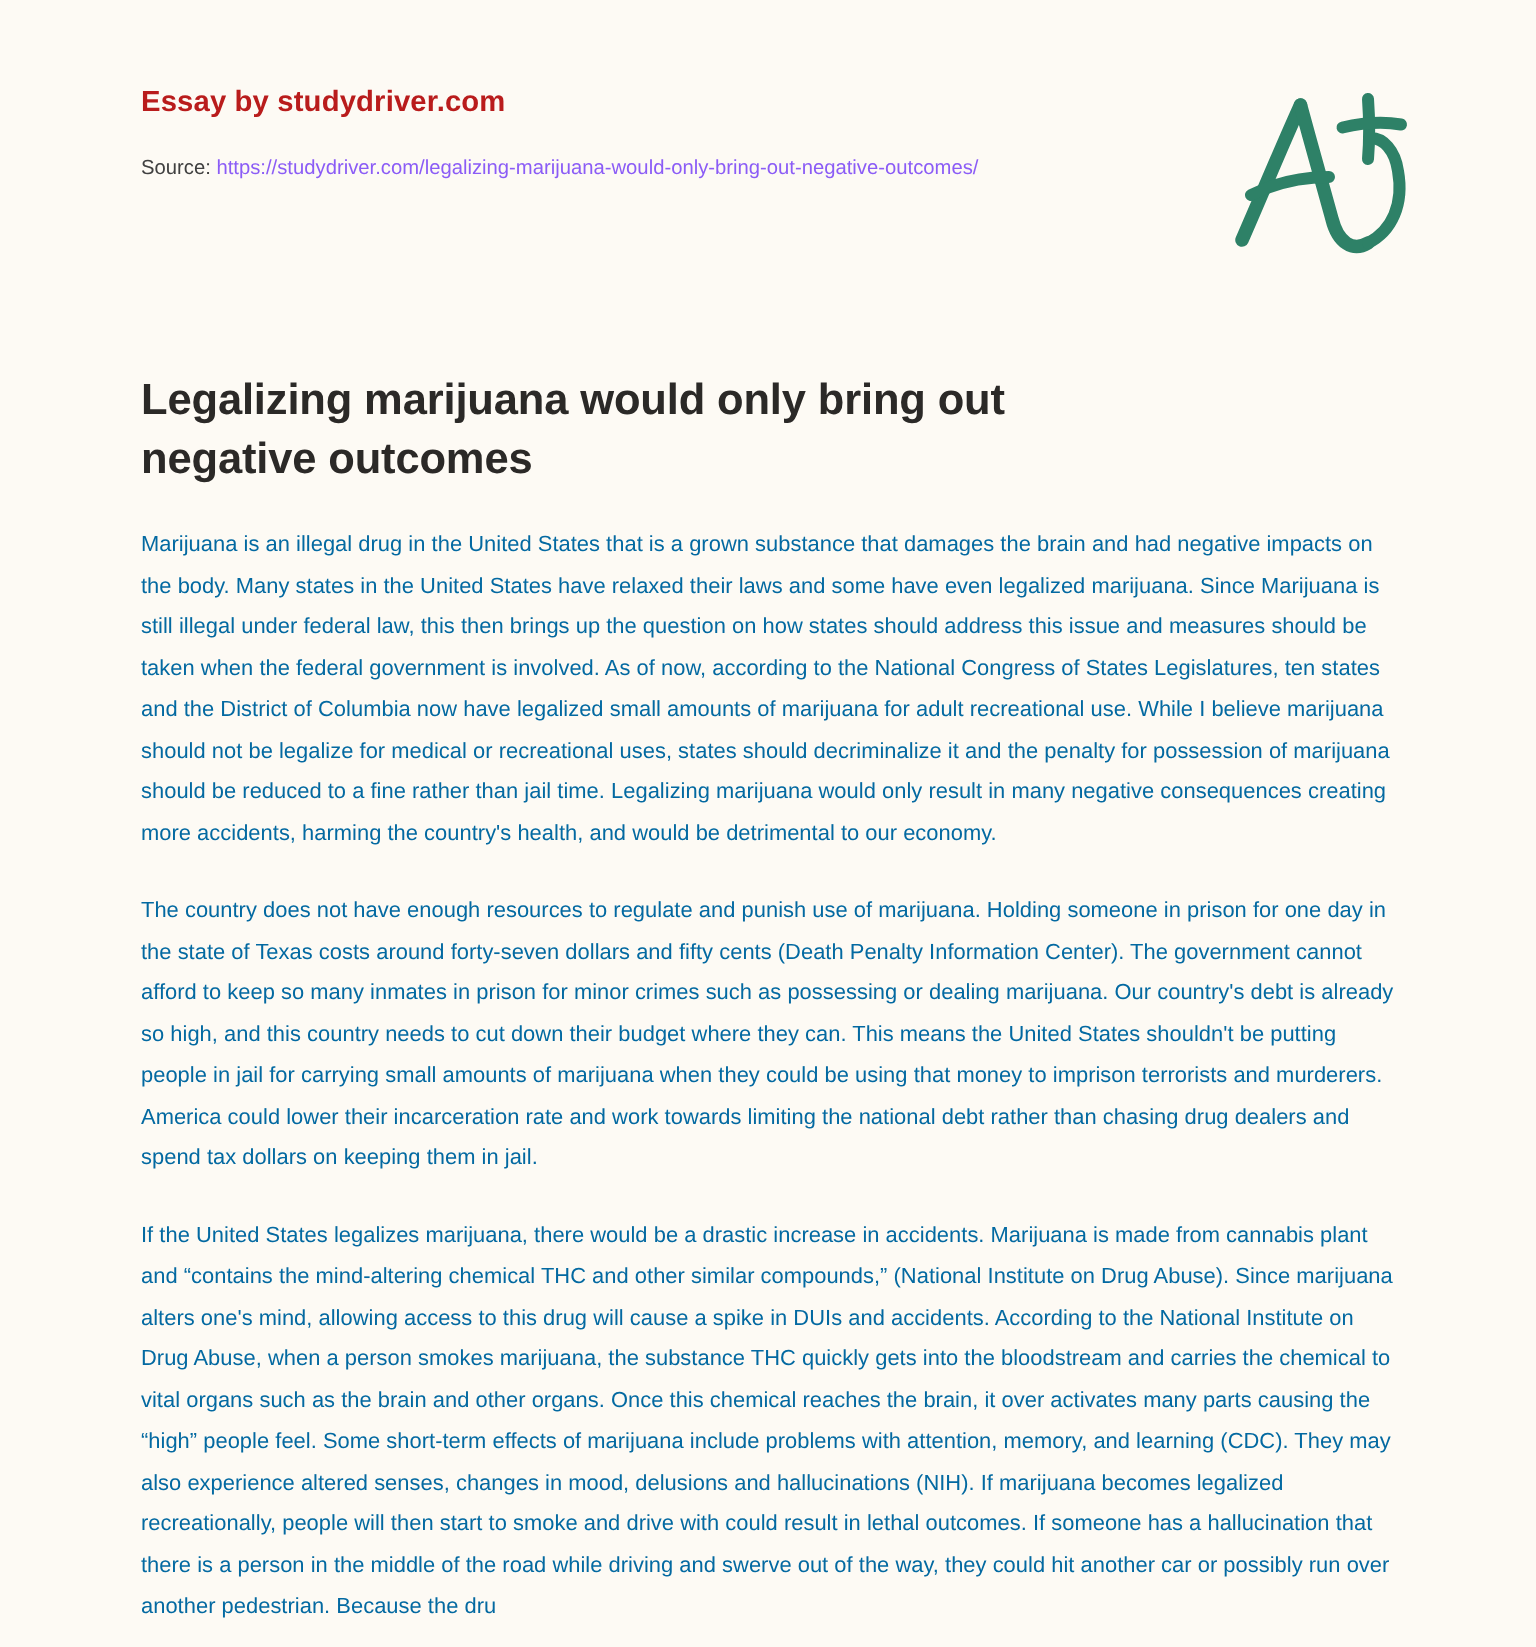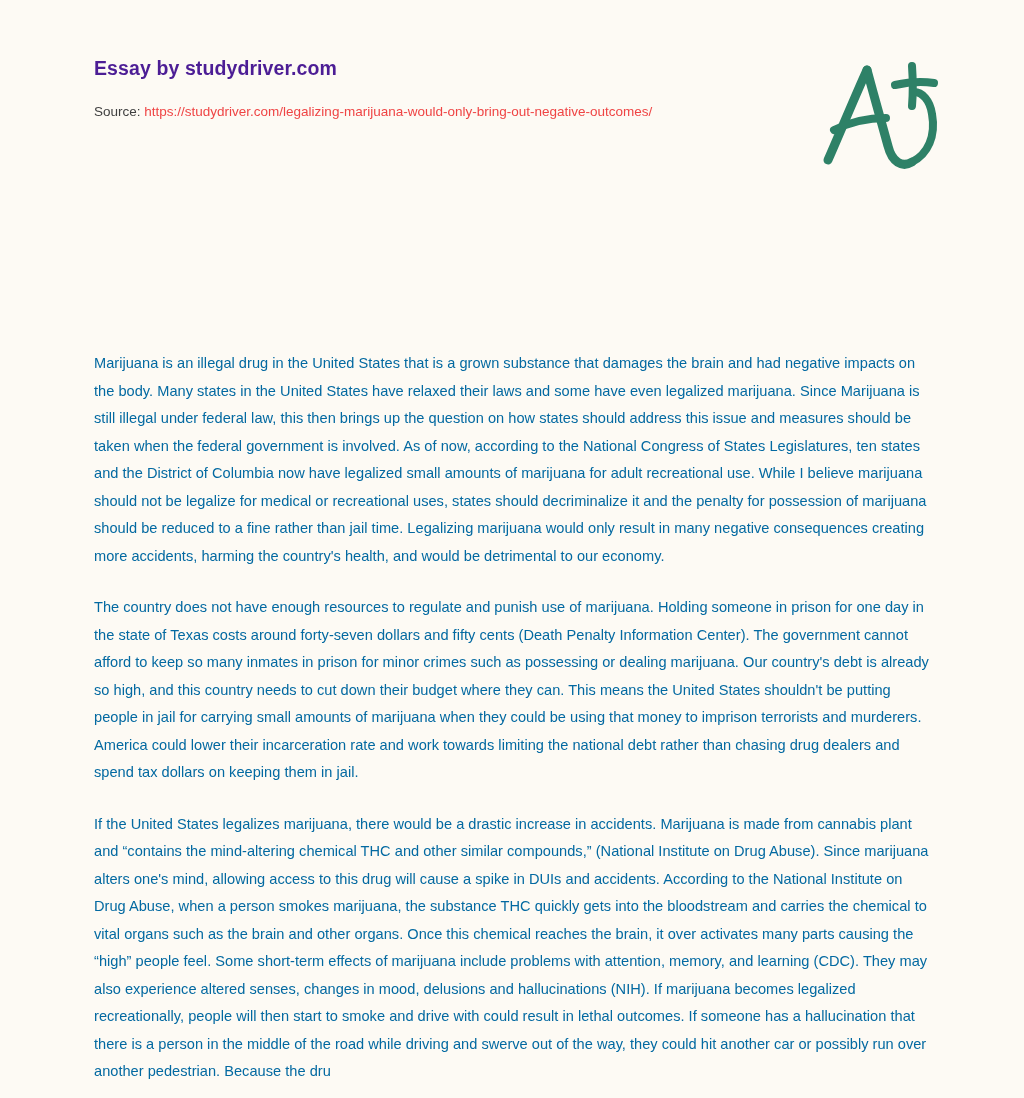--- a/index.html
+++ b/index.html
@@ -27,41 +27,41 @@
   .header {
     position: absolute;
     left: 94px;
     top: 56px;
     width: 700px;
   }
 
   .byline {
     font-size: 19.5px;
     font-weight: bold;
-    color: #4c1d95;
+    color: #b91c1c;
     letter-spacing: 0.1px;
     line-height: 1.3;
     margin: 0;
   }
 
   .source-line {
     margin-top: 18px;
     font-size: 13.5px;
     line-height: 1.95;
     color: #8c8781;
     width: 560px;
     word-break: break-word;
   }
 
   .source-label {
     color: #404040;
   }
 
   .source-url {
-    color: #ef4444;
+    color: #8b5cf6;
     text-decoration: none;
     word-break: break-all;
   }
 
   
   .logo {
     position: absolute;
     left: 812px;
     top: 52px;
     width: 140px;
@@ -126,20 +126,21 @@
 
         <path d="M100 110 C 116 102, 124 84, 120 62 C 118 48, 110 40, 102 40" stroke-width="8"></path>
 
         <path d="M100 14 C 101 28, 101 42, 100 54" stroke-width="8"></path>
 
         <path d="M83 33 C 96 30, 110 29, 122 31" stroke-width="8"></path>
       </g>
     </svg>
   </div>
 
+  <h1 class="title">Legalizing marijuana would only bring out negative outcomes</h1>
 
   <div class="article">
     <p>Marijuana is an illegal drug in the United States that is a grown substance that damages the brain and had negative impacts on the body. Many states in the United States have relaxed their laws and some have even legalized marijuana. Since Marijuana is still illegal under federal law, this then brings up the question on how states should address this issue and measures should be taken when the federal government is involved. As of now, according to the National Congress of States Legislatures, ten states and the District of Columbia now have legalized small amounts of marijuana for adult recreational use. While I believe marijuana should not be legalize for medical or recreational uses, states should decriminalize it and the penalty for possession of marijuana should be reduced to a fine rather than jail time. Legalizing marijuana would only result in many negative consequences creating more accidents, harming the country's health, and would be detrimental to our economy.</p>
     <p>The country does not have enough resources to regulate and punish use of marijuana. Holding someone in prison for one day in the state of Texas costs around forty-seven dollars and fifty cents (Death Penalty Information Center). The government cannot afford to keep so many inmates in prison for minor crimes such as possessing or dealing marijuana. Our country's debt is already so high, and this country needs to cut down their budget where they can. This means the United States shouldn't be putting people in jail for carrying small amounts of marijuana when they could be using that money to imprison terrorists and murderers. America could lower their incarceration rate and work towards limiting the national debt rather than chasing drug dealers and spend tax dollars on keeping them in jail.</p>
     <p>If the United States legalizes marijuana, there would be a drastic increase in accidents. Marijuana is made from cannabis plant and “contains the mind-altering chemical THC and other similar compounds,” (National Institute on Drug Abuse). Since marijuana alters one's mind, allowing access to this drug will cause a spike in DUIs and accidents. According to the National Institute on Drug Abuse, when a person smokes marijuana, the substance THC quickly gets into the bloodstream and carries the chemical to vital organs such as the brain and other organs. Once this chemical reaches the brain, it over activates many parts causing the “high” people feel. Some short-term effects of marijuana include problems with attention, memory, and learning (CDC). They may also experience altered senses, changes in mood, delusions and hallucinations (NIH). If marijuana becomes legalized recreationally, people will then start to smoke and drive with could result in lethal outcomes. If someone has a hallucination that there is a person in the middle of the road while driving and swerve out of the way, they could hit another car or possibly run over another pedestrian. Because the dru</p>
   </div>
 
 </div>
 
 </body></html>

